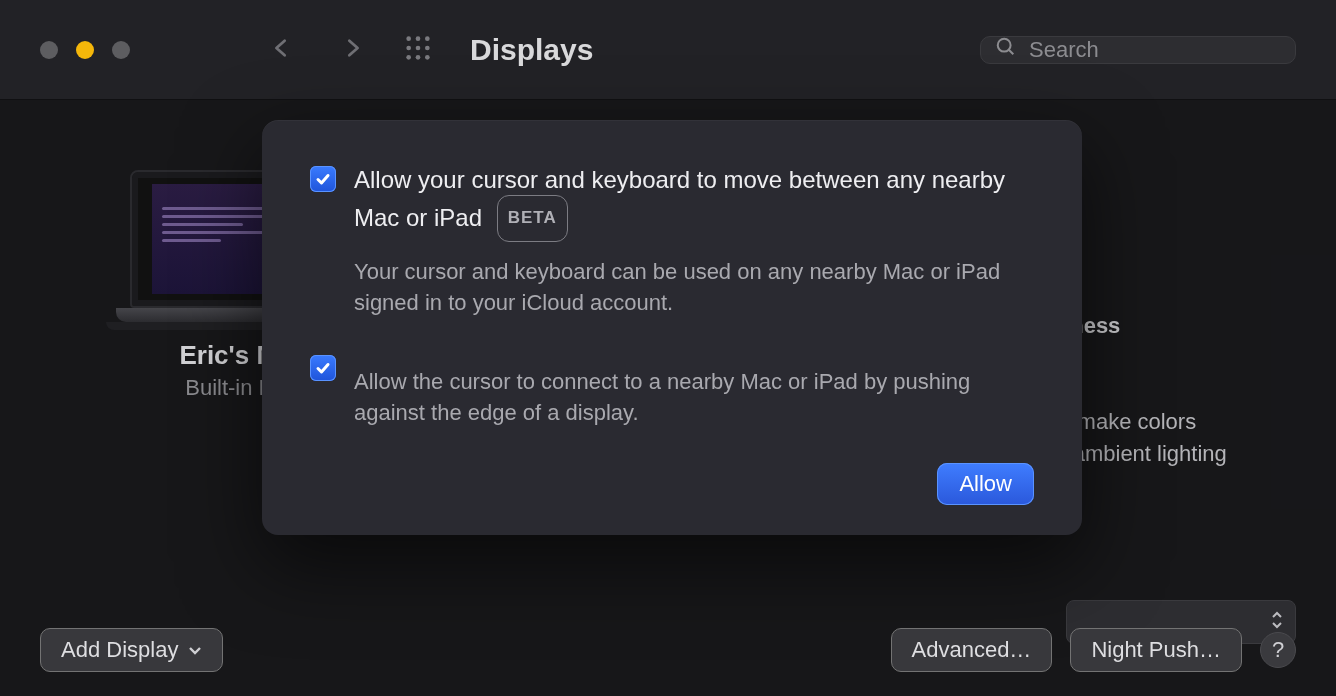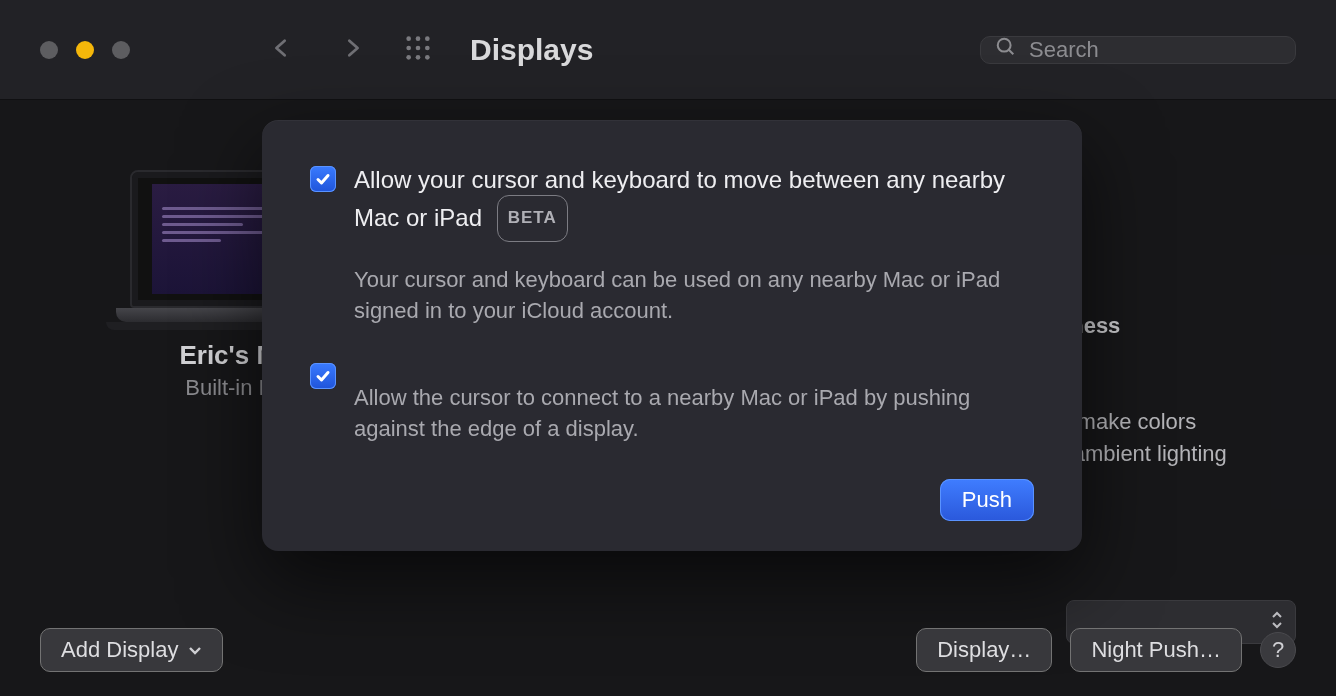--- a/index.html
+++ b/index.html
@@ -127,21 +127,21 @@
   }
   .opt .chk svg{width:16px;height:16px;stroke:#fff;fill:none;stroke-width:3;stroke-linecap:round;stroke-linejoin:round;}
   .opt .txt { flex:1; }
   .opt .title-line { font-size:24px; color:#eeeef1; line-height:1.35; }
   .beta {
     display:inline-block; vertical-align:middle; margin-left:8px;
     border:1.5px solid #7c7c83; color:#b0b0b6; border-radius:12px;
     padding:11px 10px; font-size:17px; letter-spacing:1px; font-weight:600;
     transform: translateY(-1px);
   }
-  .opt .desc { font-size:22px; color:#a9a9af; margin-top:22px; line-height:1.4; }
+  .opt .desc { font-size:22px; color:#a9a9af; margin-top:14px; line-height:1.4; }
 
   .sheet .actions{display:flex;justify-content:flex-end;margin-top:8px;}
   .done {
     background:linear-gradient(180deg,#3f7dff,#2a58db);
     color:#fff; font-size:22px; border:none;
     padding:8px 22px; border-radius:10px;
     box-shadow:0 0 0 1px #5a93ff inset;
   }
 
   .dimmer{position:absolute;inset:100px 0 0 0;background:rgba(10,10,12,.18);}
@@ -256,30 +256,30 @@
       <svg viewBox="0 0 16 16">
           <path d="M3 8.5 L6.5 12 L13 4.5"></path>
         </svg>
     </div>
     <div class="txt">
       <div class="desc">Allow the cursor to connect to a nearby Mac or iPad by pushing against the edge of a display.</div>
     </div>
   </div>
 
   <div class="actions">
-    <button class="done">Push</button>
+    <button class="done">Allow</button>
   </div>
 </div>
 
 <div class="footer">
   <button class="btn dropdown">
     <span>Add Display</span>
     <span>
       <svg viewBox="0 0 14 14">
           <path d="M2 5 L7 10 L12 5"></path>
         </svg>
     </span>
   </button>
   <div class="spacer"></div>
-  <button class="btn">Display…</button>
+  <button class="btn">Advanced…</button>
   <button class="btn">Night Push…</button>
   <div class="help">?</div>
 </div>
 
 </body></html>

